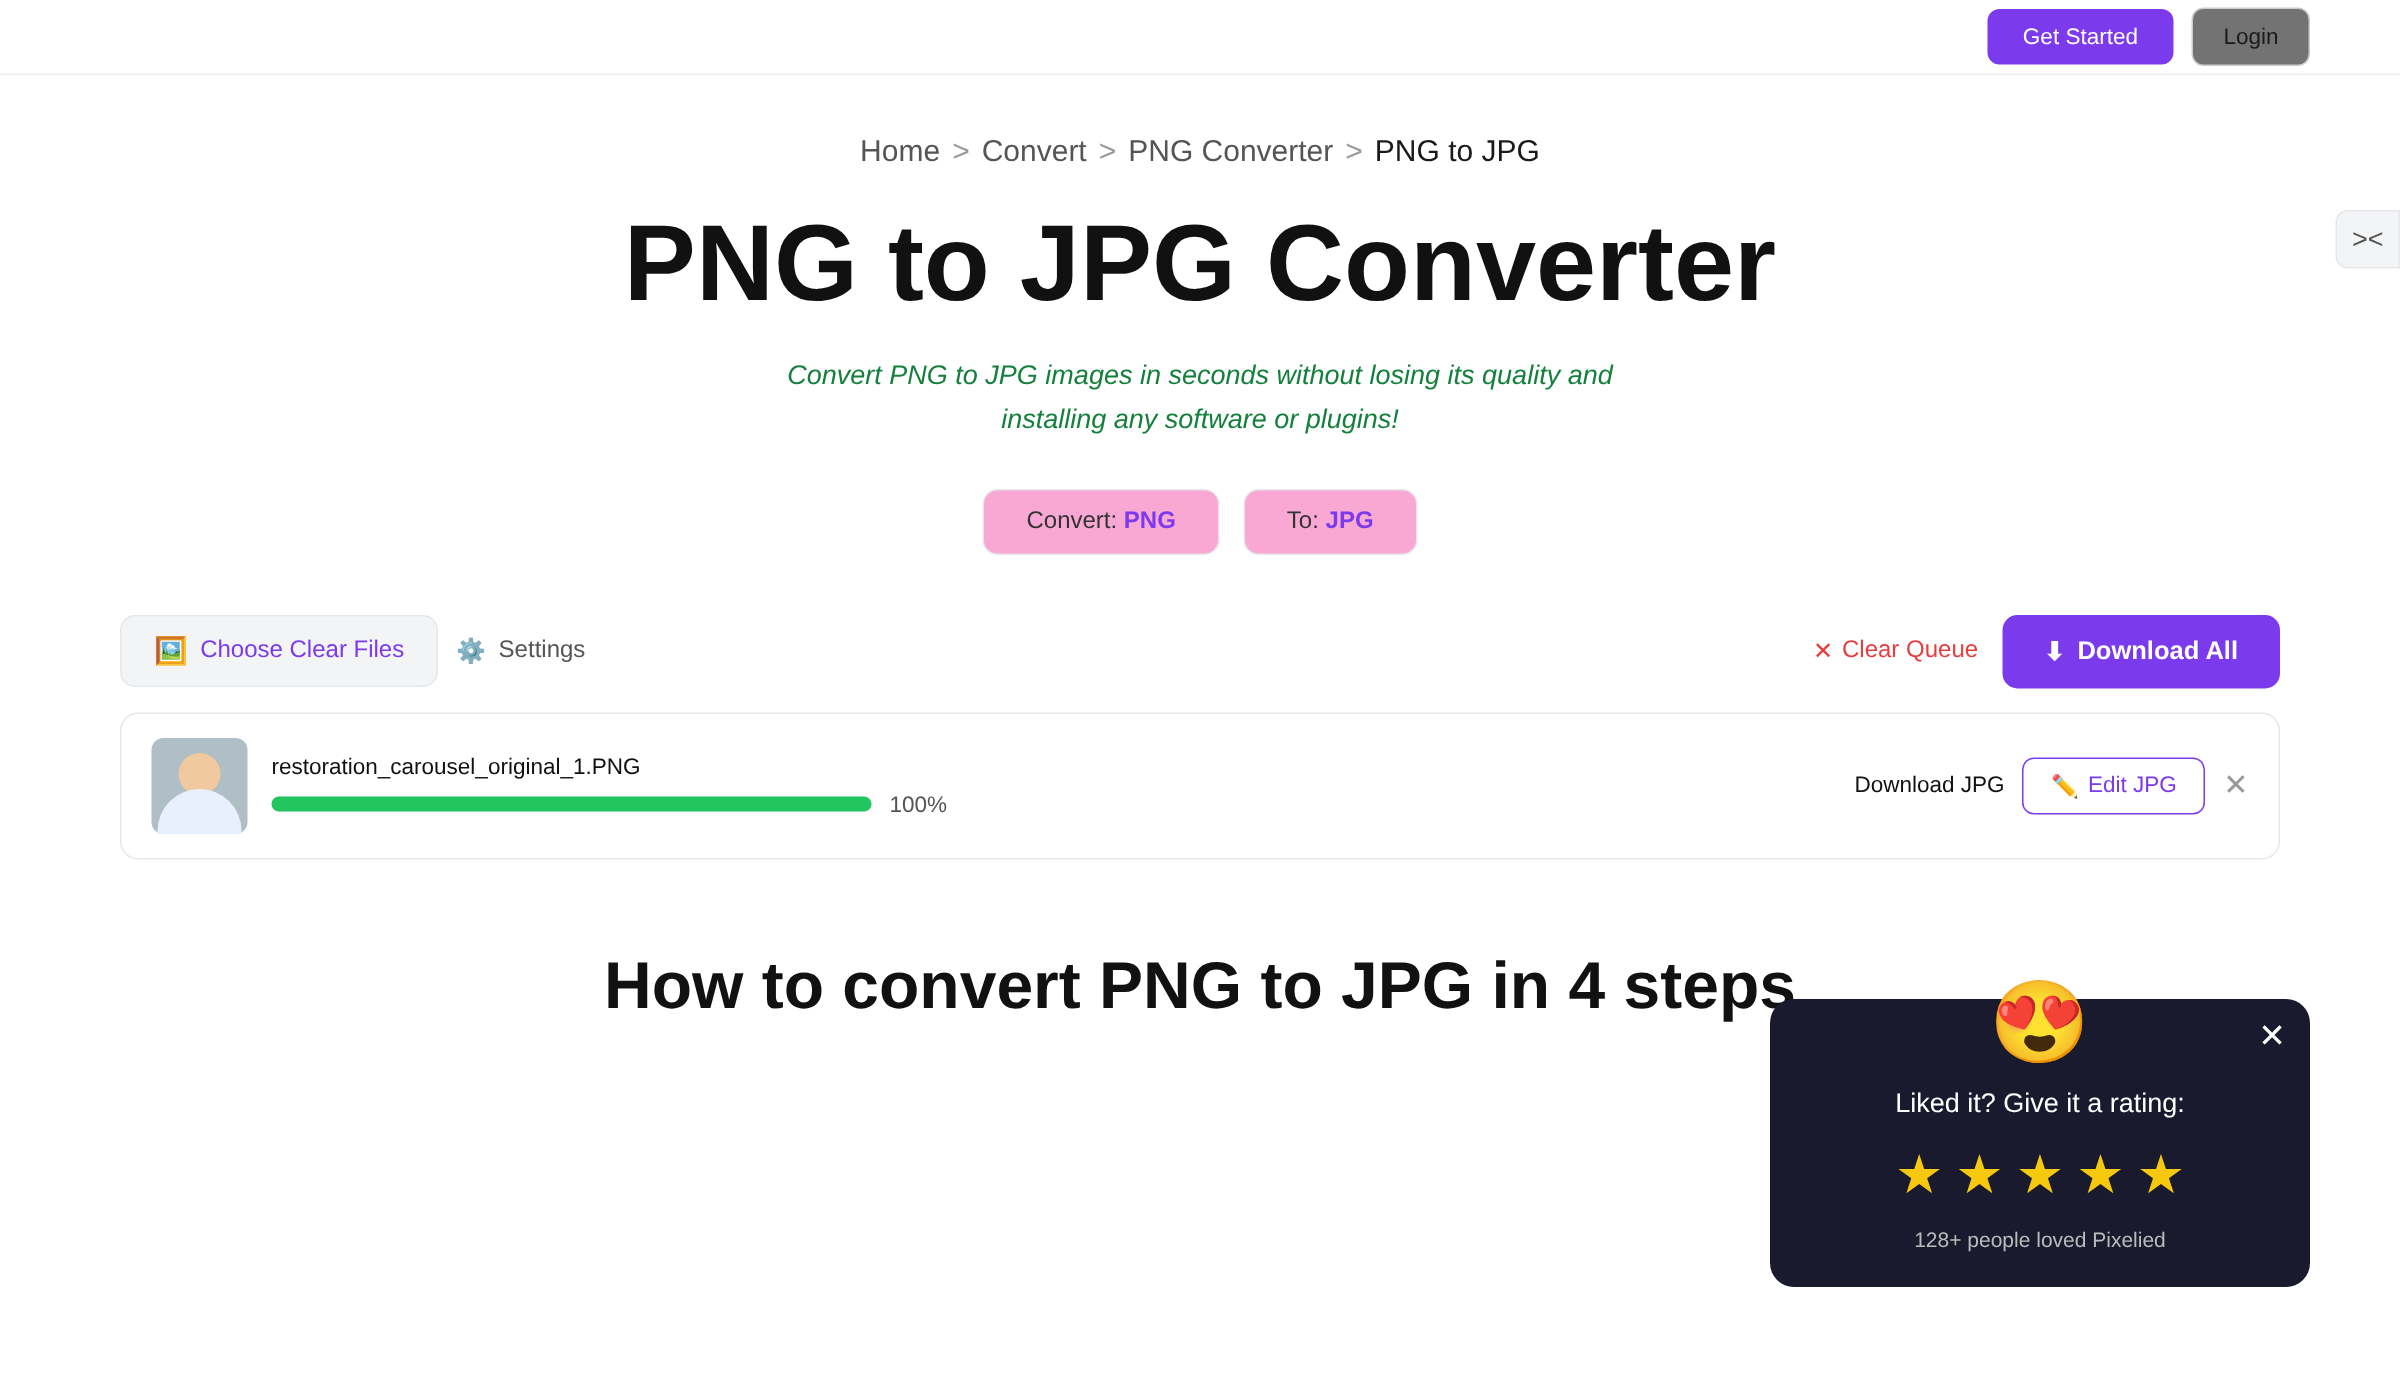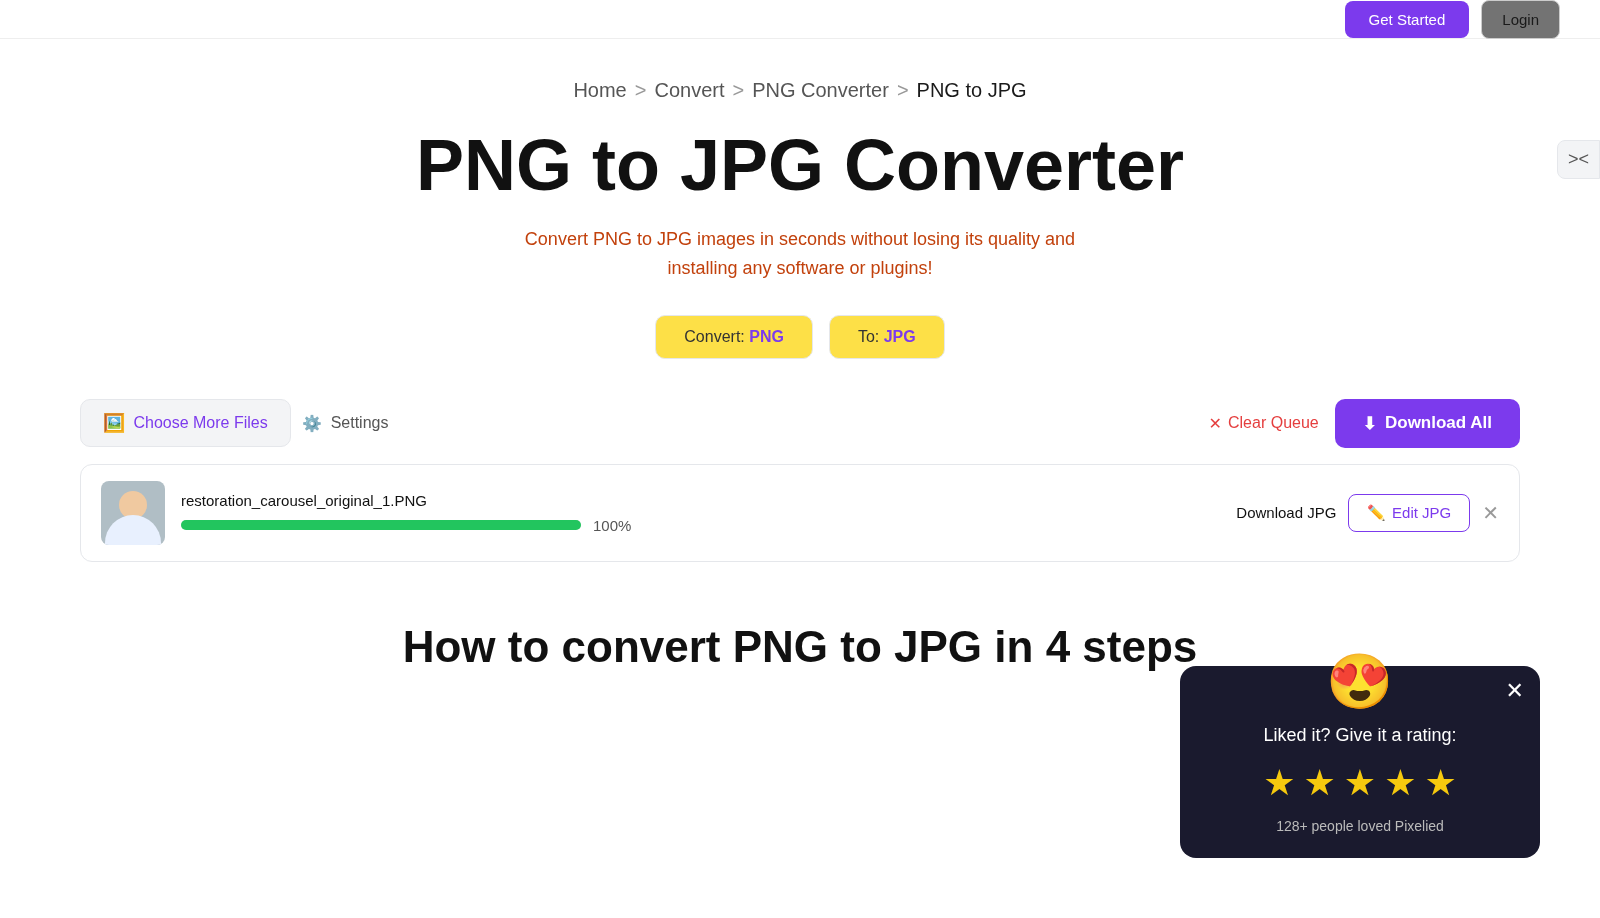--- a/index.html
+++ b/index.html
@@ -3,23 +3,23 @@
   <meta charset="utf-8">
   <style>
     * { margin: 0; padding: 0; box-sizing: border-box; }
     body { font-family: -apple-system, BlinkMacSystemFont, 'Segoe UI', sans-serif; background: #fff; color: #1a1a1a; overflow-x: hidden; }
 
     
     .header {
       display: flex;
       align-items: center;
       justify-content: flex-end;
-      padding: 10px 40px;
+      padding: 10px 60px;
       border-bottom: 1px solid #eee;
-      height: 39px;
+      height: 50px;
     }
     .header-btn-primary {
       background: #7c3aed;
       color: #fff;
       border: none;
       border-radius: 8px;
       padding: 10px 24px;
       font-size: 15px;
       cursor: pointer;
       margin-right: 12px;
@@ -55,35 +55,36 @@
     }
     .hero h1 {
       font-size: 72px;
       font-weight: 800;
       color: #111;
       line-height: 1.1;
       margin-bottom: 20px;
     }
     .hero p {
       font-size: 18px;
-      color: #c2410c;
+      color: #15803d;
       max-width: 620px;
       margin: 0 auto 32px;
       line-height: 1.6;
+      font-style: italic;
     }
 
     
     .convert-badges {
       display: flex;
       justify-content: center;
       gap: 16px;
       margin-bottom: 40px;
     }
     .convert-badge {
-      background: #fde047;
+      background: #f9a8d4;
       border: 1px solid #e5e7eb;
       border-radius: 10px;
       padding: 12px 28px;
       font-size: 16px;
       color: #333;
       cursor: pointer;
     }
     .convert-badge span.highlight { color: #7c3aed; font-weight: 600; }
     .convert-badge span.highlight-blue { color: #7c3aed; font-weight: 600; }
 
@@ -357,21 +358,21 @@
   </div>
   <div class="convert-badge">
     <span>To: </span><span class="highlight-blue">JPG</span>
   </div>
 </div>
 
 <div class="toolbar">
   <div class="toolbar-left">
     <button class="btn-choose-files">
       <span style="font-size:18px;">🖼️</span>
-      <span>Choose More Files</span>
+      <span>Choose Clear Files</span>
     </button>
     <button class="btn-settings">
       <span>⚙️</span>
       <span>Settings</span>
     </button>
   </div>
   <div class="toolbar-right">
     <button class="btn-clear-queue">
       <span style="font-size:16px;">✕</span>
       <span>Clear Queue</span>

